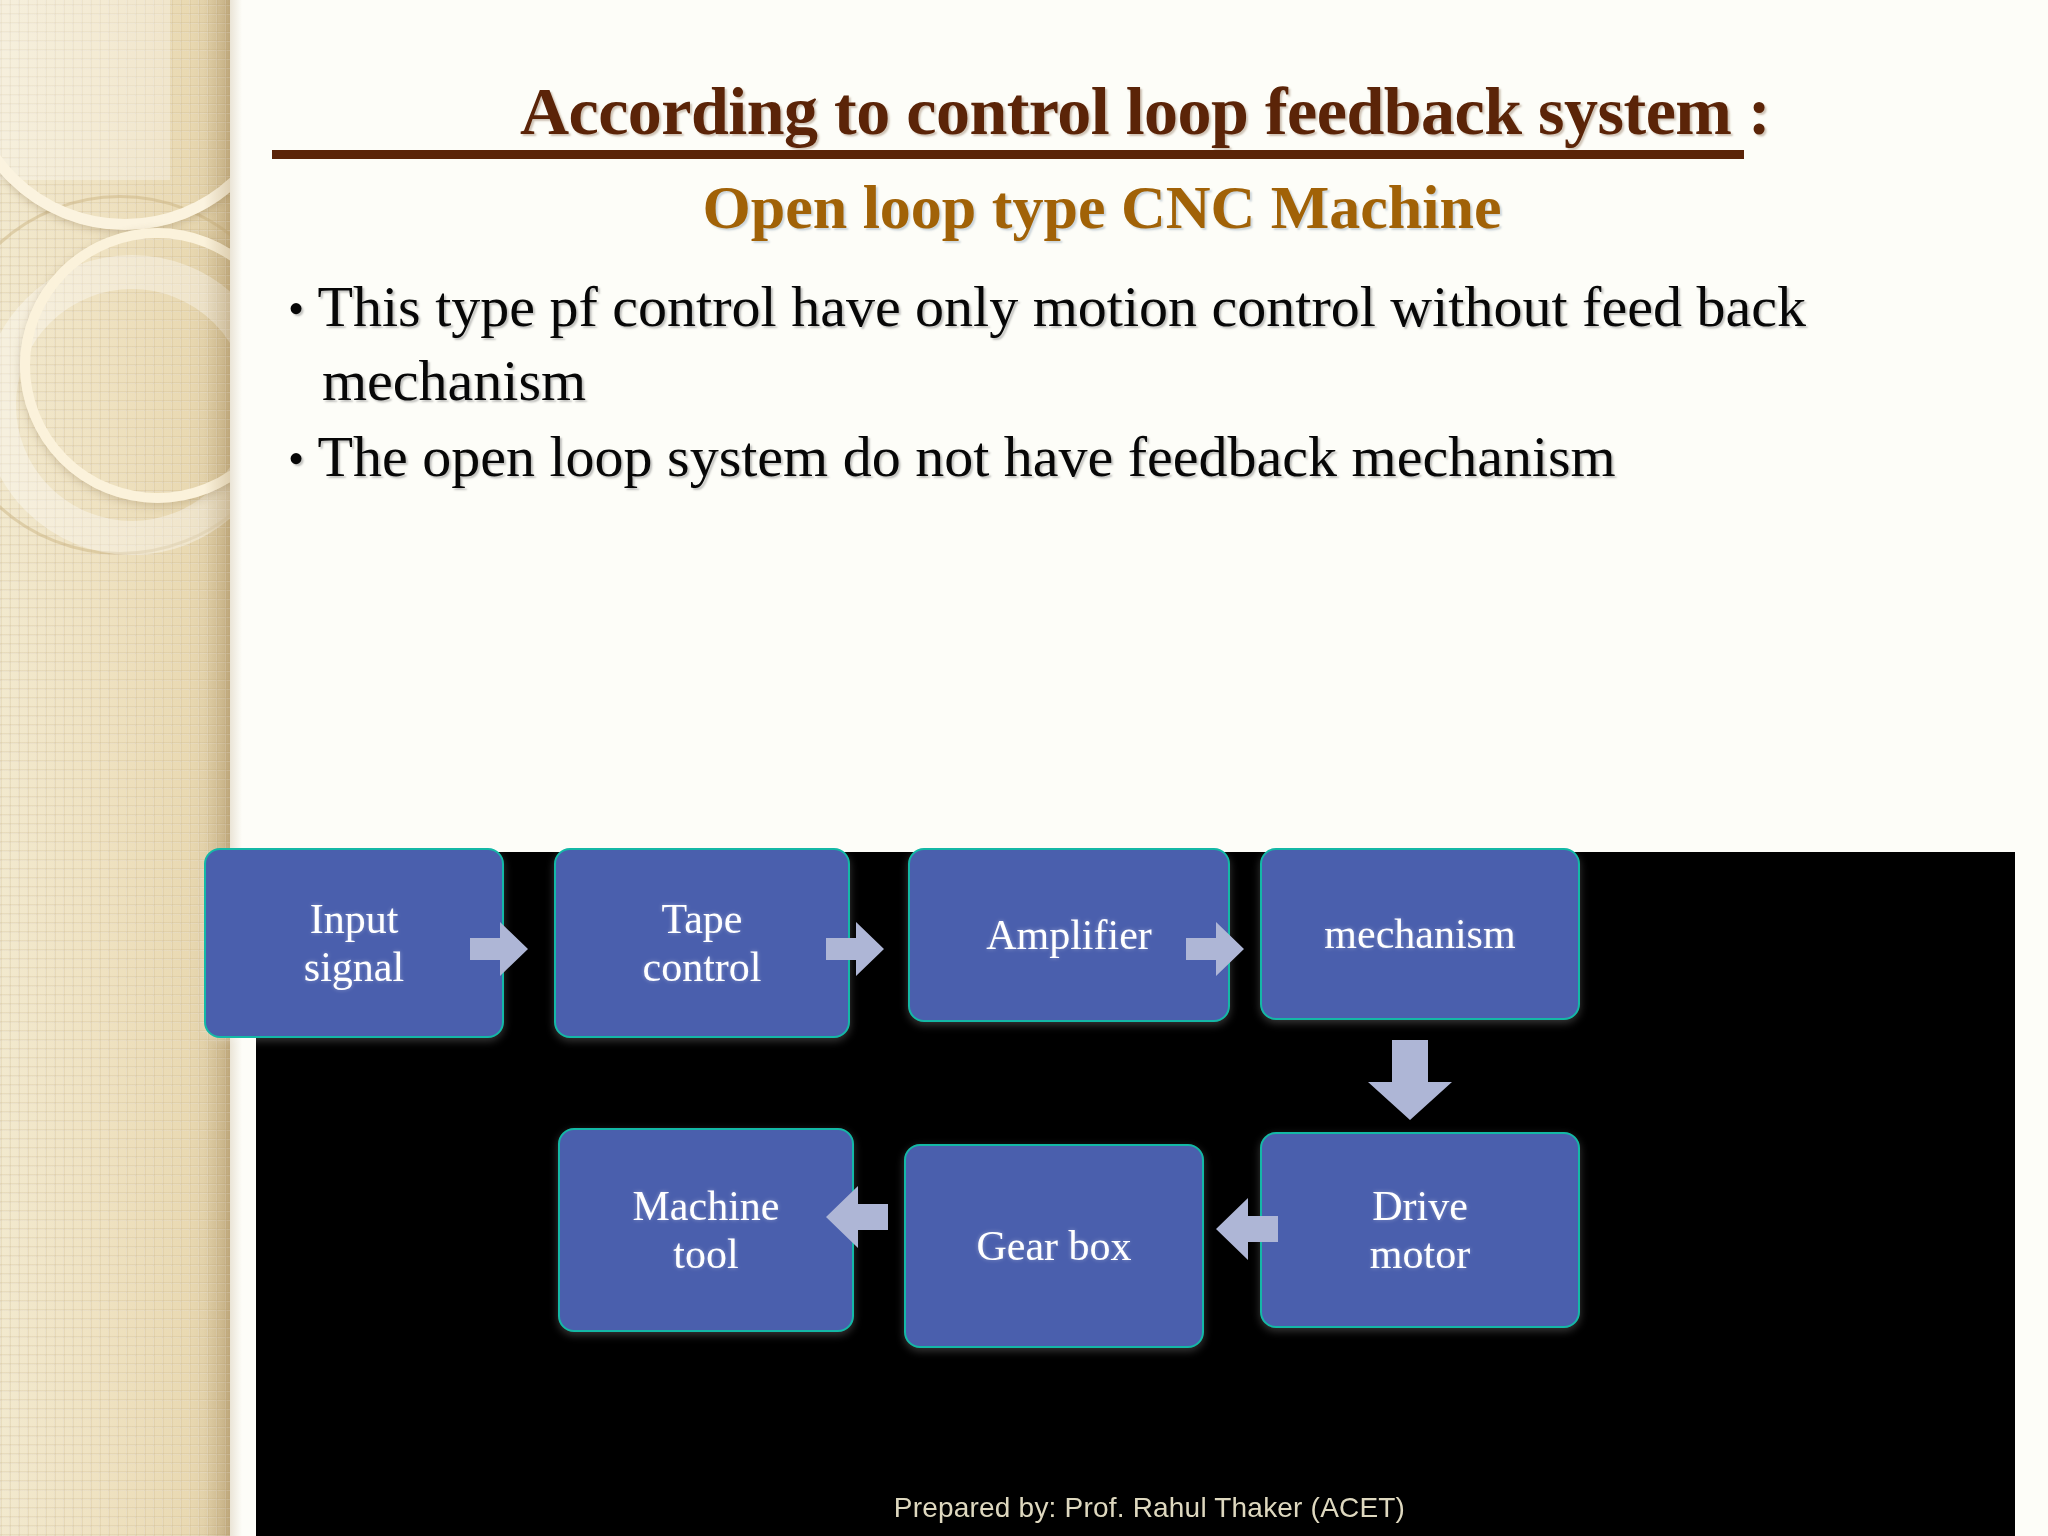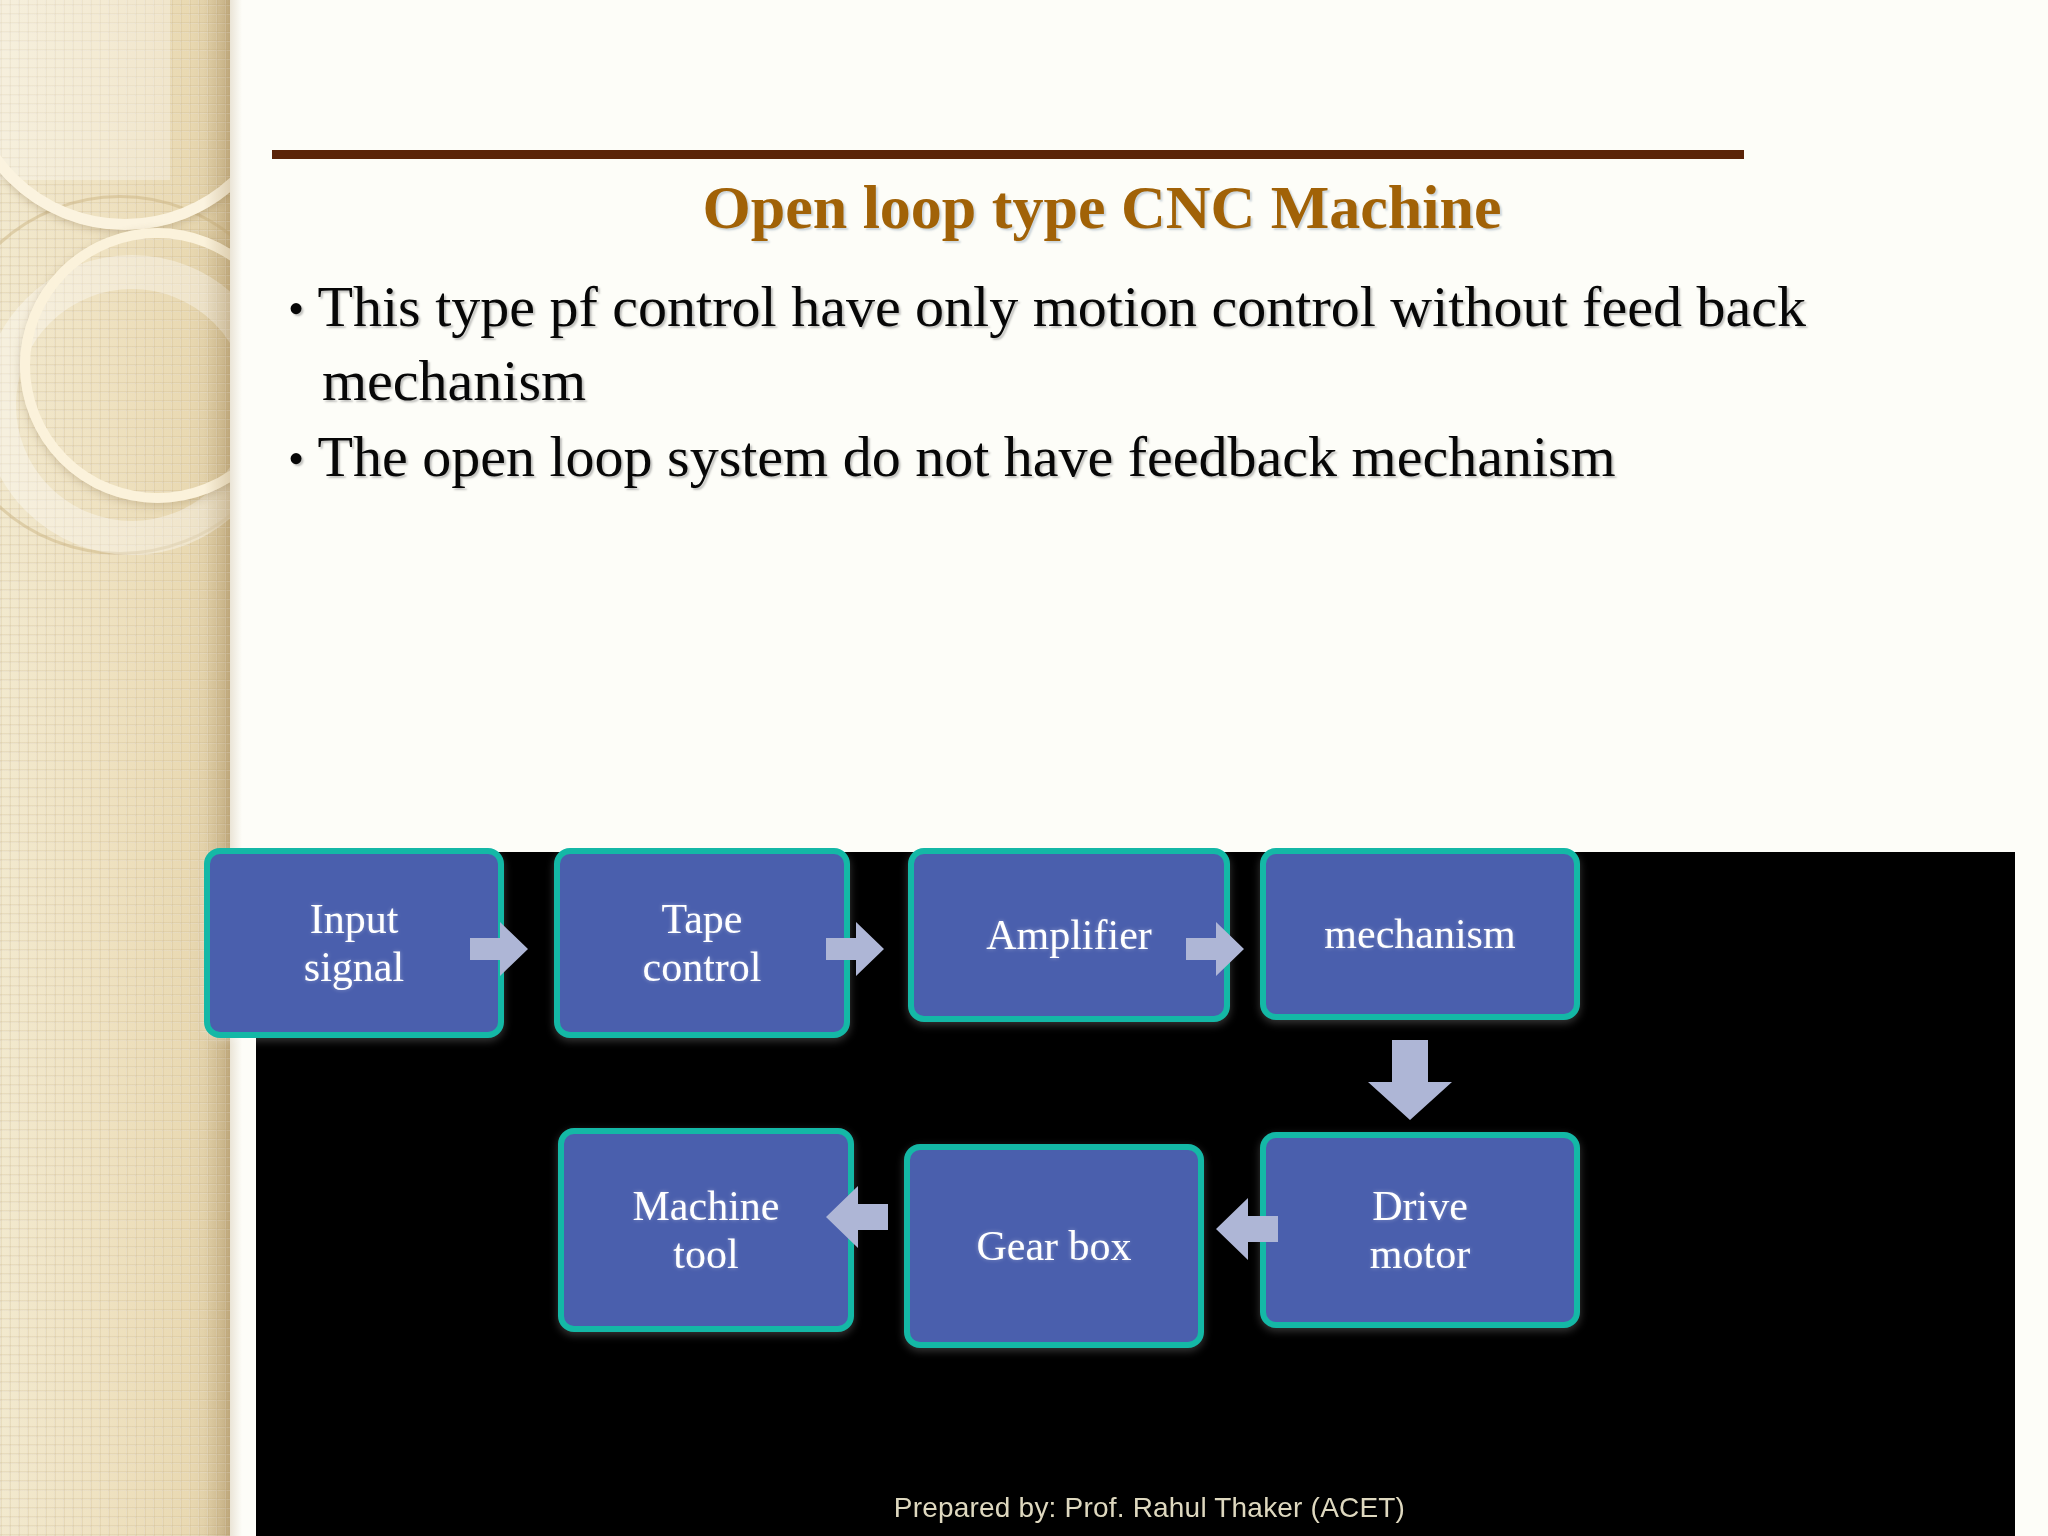--- a/index.html
+++ b/index.html
@@ -109,21 +109,21 @@
 
   
   #diagram {
     position:absolute; left:256px; top:852px;
     width:1759px; height:684px;
     background:#000000;
   }
   .node {
     position:absolute;
     background:#4a5fad;
-    border:6px solid #14b8a6;
+    border:2px solid #14b8a6;
     border-radius:16px;
     color:#ffffff;
     font-family:"Liberation Serif", serif;
     font-size:42px;
     line-height:1.15;
     text-align:center;
     display:flex; align-items:center; justify-content:center;
     text-shadow:0 0 4px rgba(255,255,255,.35);
     box-shadow:0 3px 8px rgba(255,255,255,.22);
   }
@@ -165,20 +165,21 @@
     <div class="weave"></div>
     <div class="lightpanel"></div>
     <div class="ring r4"></div>
     <div class="ring r3"></div>
     <div class="ring r1"></div>
     <div class="ring r2"></div>
     <div class="shade"></div>
   </div>
   <div id="sidebar-edge"></div>
 
+  <div id="title">According to control loop feedback system :</div>
   <div id="title-underline"></div>
   <div id="subtitle">Open loop type CNC Machine</div>
 
   <div id="body">
     <p class="para">
       <span class="bullet">•</span>
       <span>This type pf control have only motion control without feed back mechanism</span>
     </p>
     <p class="para">
       <span class="bullet">•</span>

